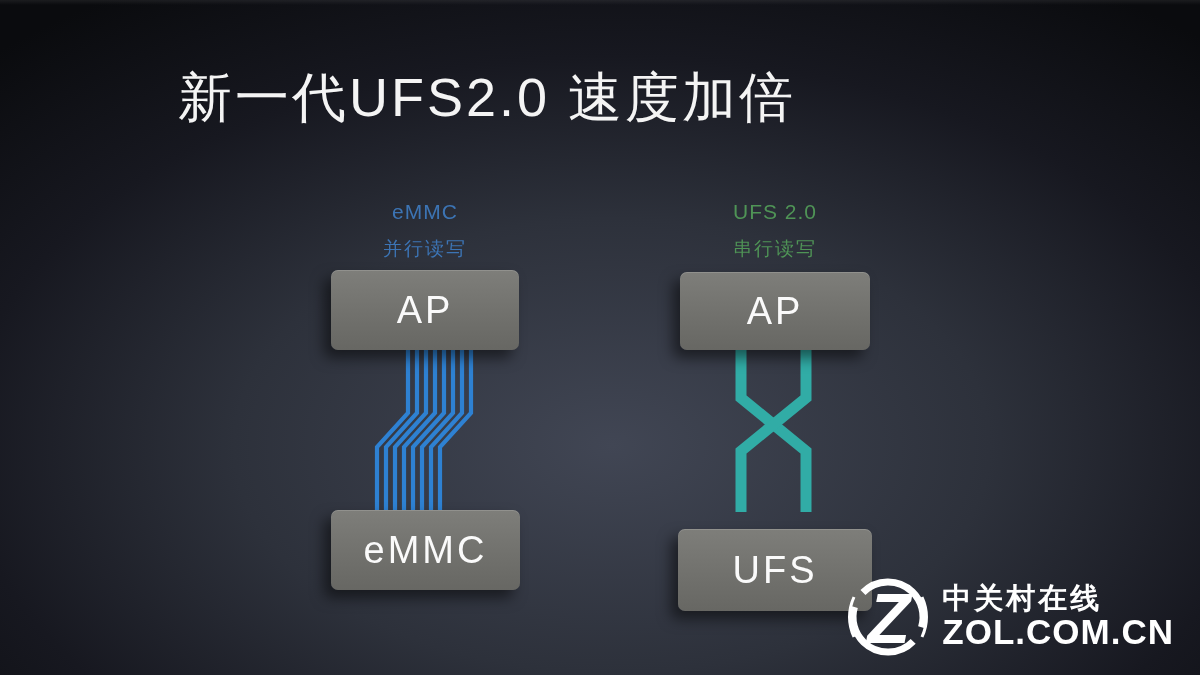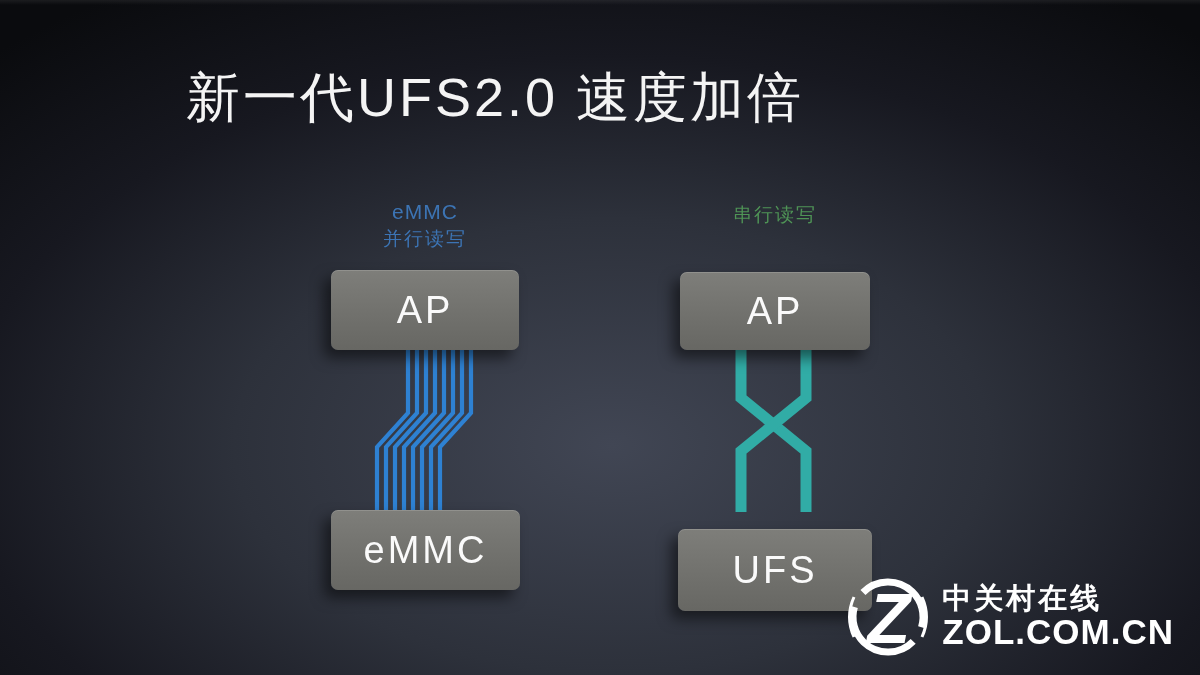--- a/index.html
+++ b/index.html
@@ -9,27 +9,27 @@
     background:#0a0b0e;
   }
   .bg{
     position:absolute;inset:0;
     background:
       linear-gradient(180deg, rgba(255,255,255,.07) 0px, rgba(255,255,255,0) 5px),
       radial-gradient(900px 540px at 51% 66%, #414654 0%, #2d313b 42%, #171820 72%, #0a0b0e 100%);
   }
   .title{
     position:absolute;top:62px;left:0;width:974px;text-align:center;
-    color:#f4f4f4;font-size:54px;font-weight:300;letter-spacing:3px;margin-left:8px;
+    color:#f4f4f4;font-size:54px;font-weight:300;letter-spacing:3px;
   }
   .col-label{
     position:absolute;width:220px;text-align:center;font-weight:500;
   }
   .col-label .name{font-size:21px;letter-spacing:1px;}
-  .col-label .mode{font-size:19px;margin-top:2px;letter-spacing:2px;}
+  .col-label .mode{font-size:19px;margin-top:12px;letter-spacing:2px;}
   .chip{
     position:absolute;border-radius:7px;z-index:2;
     background:linear-gradient(180deg,#7e7e7a 0%,#71716d 55%,#676763 100%);
     box-shadow:-7px 8px 14px rgba(0,0,0,.5), inset 0 1px 0 rgba(255,255,255,.15);
     display:flex;align-items:center;justify-content:center;
     color:#fafafa;font-size:38px;font-weight:300;letter-spacing:3px;
   }
   .lines{position:absolute;inset:0;z-index:1;}
   .wm{
     position:absolute;right:26px;bottom:12px;z-index:3;
@@ -44,20 +44,21 @@
 
 <div class="bg"></div>
 
 <div class="title">新一代UFS2.0 速度加倍</div>
 
 <div class="col-label" style="left:315px;top:200px;">
   <div class="name" style="color: rgb(60, 116, 180);">eMMC</div>
   <div class="mode" style="color: rgb(60, 116, 180);">并行读写</div>
 </div>
 <div class="col-label" style="left:665px;top:200px;">
+  <div class="name" style="color: rgb(79, 148, 86);">UFS 2.0</div>
   <div class="mode" style="color: rgb(79, 148, 86);">串行读写</div>
 </div>
 
 <svg class="lines" id="lines-svg" width="1200" height="675" viewBox="0 0 1200 675">
     <polyline points="408,348 408,413 377,447 377,512" fill="none" stroke="#2e81d2" stroke-width="4.2" stroke-linejoin="miter"></polyline>
     <polyline points="417,348 417,413 386,447 386,512" fill="none" stroke="#2e81d2" stroke-width="4.2" stroke-linejoin="miter"></polyline>
     <polyline points="426,348 426,413 395,447 395,512" fill="none" stroke="#2e81d2" stroke-width="4.2" stroke-linejoin="miter"></polyline>
     <polyline points="435,348 435,413 404,447 404,512" fill="none" stroke="#2e81d2" stroke-width="4.2" stroke-linejoin="miter"></polyline>
     <polyline points="444,348 444,413 413,447 413,512" fill="none" stroke="#2e81d2" stroke-width="4.2" stroke-linejoin="miter"></polyline>
     <polyline points="453,348 453,413 422,447 422,512" fill="none" stroke="#2e81d2" stroke-width="4.2" stroke-linejoin="miter"></polyline>

